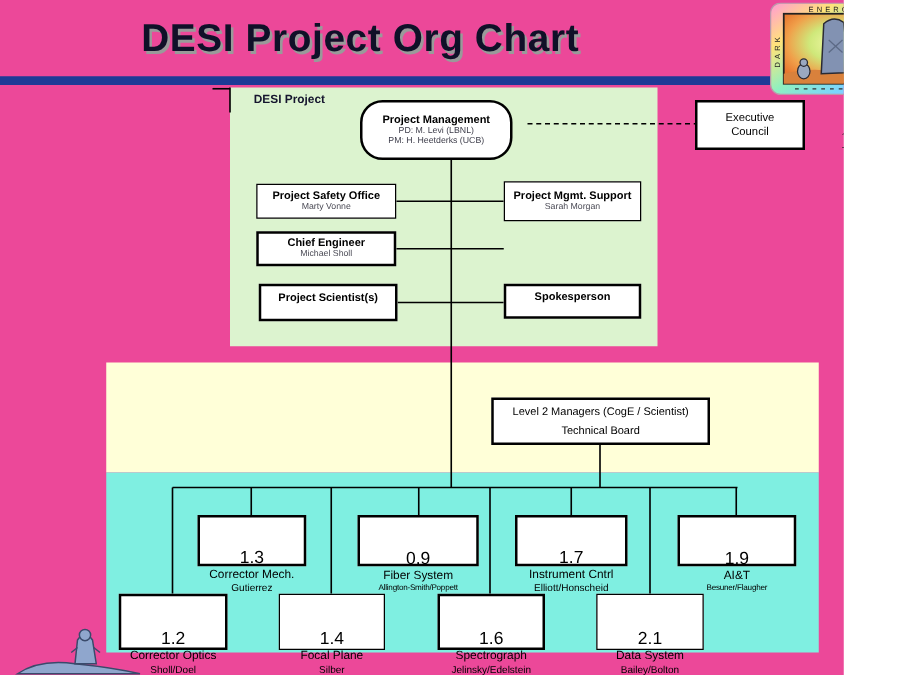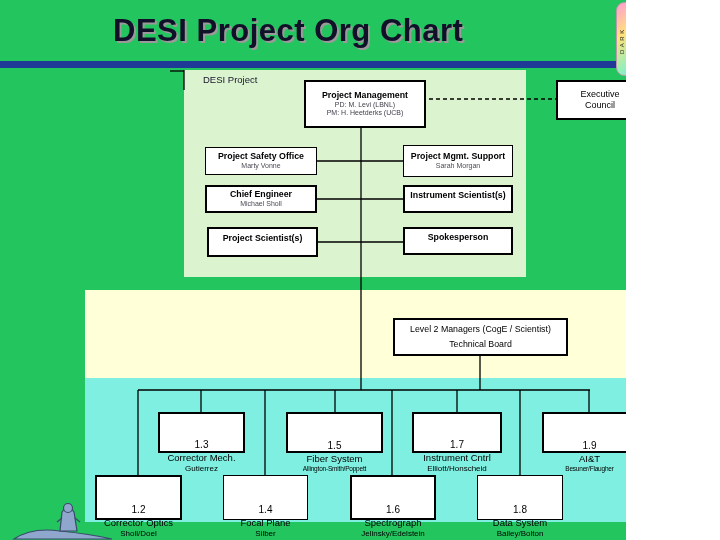--- a/index.html
+++ b/index.html
@@ -1,17 +1,17 @@
 <!DOCTYPE html>
 <html><head>
 <meta charset="utf-8">
 <style>
   html,body{margin:0;padding:0;}
   #slide{
-    position:relative;width:626px;height:540px;background:#22c55e;overflow:hidden;
+    position:relative;width:675px;height:540px;background:#ec4899;overflow:hidden;
     font-family:"Liberation Sans",sans-serif;color:#000;
   }
   .abs{position:absolute;}
   #title{
     left:113px;top:13px;font-size:31px;font-weight:bold;letter-spacing:.5px;
     color:#101028;text-shadow:2px 2px 0 #9a9a9a;white-space:nowrap;
   }
   #titlebar{left:0;top:61px;width:618px;height:7px;background:#1e3a96;}
   .panel{position:absolute;}
   #panel-green{left:184px;top:70px;width:342px;height:207px;background:#dcf3cf;}
@@ -22,26 +22,26 @@
     position:absolute;background:#fff;border:1.2px solid #000;box-sizing:border-box;
     display:flex;flex-direction:column;align-items:center;justify-content:center;
     text-align:center;z-index:4;line-height:1.25;
   }
   .b2{border-width:2px;}
   .b3{border-width:2.5px;}
   .bt{font-size:8.8px;font-weight:bold;white-space:nowrap;}
   .bp{font-size:7px;color:#4a4a55;white-space:nowrap;min-height:8px;}
   .bl{font-size:9px;white-space:nowrap;}
   .pmline{font-size:7px;color:#3d3d4a;white-space:nowrap;}
-  .wnum{font-size:10px;white-space:nowrap;margin-top:48px;}
+  .wnum{font-size:14px;white-space:nowrap;margin-top:48px;}
   .wname{font-size:9.5px;white-space:nowrap;}
   .wper{font-size:8px;white-space:nowrap;}
   .wper.small{font-size:6.5px;letter-spacing:-.2px;}
   .l2line{font-size:8.8px;white-space:nowrap;margin:2px 0;}
-  #desi-label{left:203px;top:74px;font-size:9.5px;font-weight:normal;color:#15152e;z-index:4;}
+  #desi-label{left:203px;top:74px;font-size:9.5px;font-weight:bold;color:#15152e;z-index:4;}
   .pagenum{font-family:"Liberation Serif",serif;color:#1c1c1c;z-index:5;}
   #pagenum-16{left:672px;top:101px;font-size:20px;}
   #pagenum-9{left:681px;top:497px;font-size:15px;}
   #logo{left:616px;top:2px;z-index:5;}
   #critter-left{left:12px;top:500px;z-index:5;}
   #critter-right{left:690px;top:503px;z-index:5;}
 </style>
 </head>
 <body>
 
@@ -112,21 +112,21 @@
       <line x1="265" y1="390" x2="265" y2="475"></line>
       <line x1="392" y1="390" x2="392" y2="475"></line>
       <line x1="520" y1="390" x2="520" y2="475"></line>
       <line x1="184" y1="70" x2="184" y2="90"></line>
       <line x1="170" y1="71" x2="184" y2="71"></line>
     </g>
   </svg>
 
   <div class="abs" id="desi-label">DESI Project</div>
 
-  <div class="box b3" style="left:304px;top:80px;width:122px;height:48px;">
+  <div class="box b3" style="left:288px;top:80px;width:122px;height:48px;border-radius:18px;">
     <div class="bt">Project Management</div>
     <div class="pmline">PD: M. Levi (LBNL)</div>
     <div class="pmline">PM: H. Heetderks (UCB)</div>
   </div>
 
   <div class="box b3" style="left:556px;top:80px;width:88px;height:40px;">
     <div class="bl">Executive</div>
     <div class="bl">Council</div>
   </div>
 
@@ -139,42 +139,38 @@
     <div class="bp">Michael Sholl</div>
   </div>
   <div class="box b2" style="left:207px;top:227px;width:111px;height:30px;">
     <div class="bt">Project Scientist(s)</div>
     <div class="bp"></div>
   </div>
 
   <div class="box" style="left:403px;top:145px;width:110px;height:32px;">
     <div class="bt">Project Mgmt. Support</div>
     <div class="bp">Sarah Morgan</div>
-  </div>
-  <div class="box b3" style="left:403px;top:185px;width:110px;height:28px;">
-    <div class="bt">Instrument Scientist(s)</div>
-    <div class="bp"></div>
   </div>
   <div class="box b2" style="left:403px;top:227px;width:110px;height:28px;">
     <div class="bt">Spokesperson</div>
     <div class="bp"></div>
   </div>
 
   <div class="box b2" style="left:393px;top:318px;width:175px;height:38px;">
     <div class="l2line">Level 2 Managers (CogE / Scientist)</div>
     <div class="l2line">Technical Board</div>
   </div>
 
   <div class="box b3" style="left:158px;top:412px;width:87px;height:41px;">
     <div class="wnum">1.3</div>
     <div class="wname">Corrector Mech.</div>
     <div class="wper">Gutierrez</div>
   </div>
   <div class="box b3" style="left:286px;top:412px;width:97px;height:41px;">
-    <div class="wnum">1.5</div>
+    <div class="wnum">0.9</div>
     <div class="wname">Fiber System</div>
     <div class="wper small">Allington-Smith/Poppett</div>
   </div>
   <div class="box b3" style="left:412px;top:412px;width:90px;height:41px;">
     <div class="wnum">1.7</div>
     <div class="wname">Instrument Cntrl</div>
     <div class="wper">Elliott/Honscheid</div>
   </div>
   <div class="box b3" style="left:542px;top:412px;width:95px;height:41px;">
     <div class="wnum">1.9</div>
@@ -191,21 +187,21 @@
     <div class="wnum">1.4</div>
     <div class="wname">Focal Plane</div>
     <div class="wper">Silber</div>
   </div>
   <div class="box b3" style="left:350px;top:475px;width:86px;height:45px;">
     <div class="wnum">1.6</div>
     <div class="wname">Spectrograph</div>
     <div class="wper">Jelinsky/Edelstein</div>
   </div>
   <div class="box" style="left:477px;top:475px;width:86px;height:45px;">
-    <div class="wnum">1.8</div>
+    <div class="wnum">2.1</div>
     <div class="wname">Data System</div>
     <div class="wper">Bailey/Bolton</div>
   </div>
 
   <div class="abs pagenum" id="pagenum-16">16</div>
   <div class="abs pagenum" id="pagenum-9">9</div>
 
   <svg class="abs" id="critter-left" width="102" height="40" viewBox="0 0 102 40">
     <path d="M2 39 Q 20 27 48 31 Q 78 34 100 39 Z" fill="#8fa6cd" stroke="#3a4a6b" stroke-width="1.2"></path>
     <path d="M50 12 q 6 -9 12 0 l 3 19 l -17 0 z" fill="#8fa6cd" stroke="#3a4a6b" stroke-width="1.2"></path>

